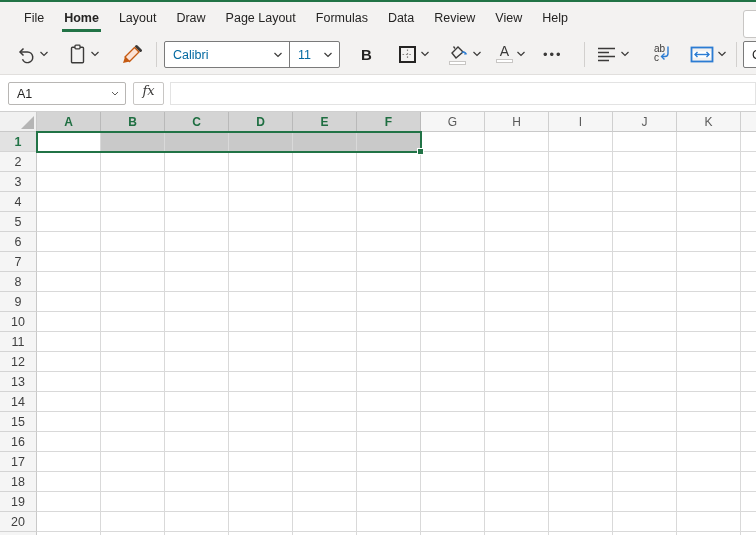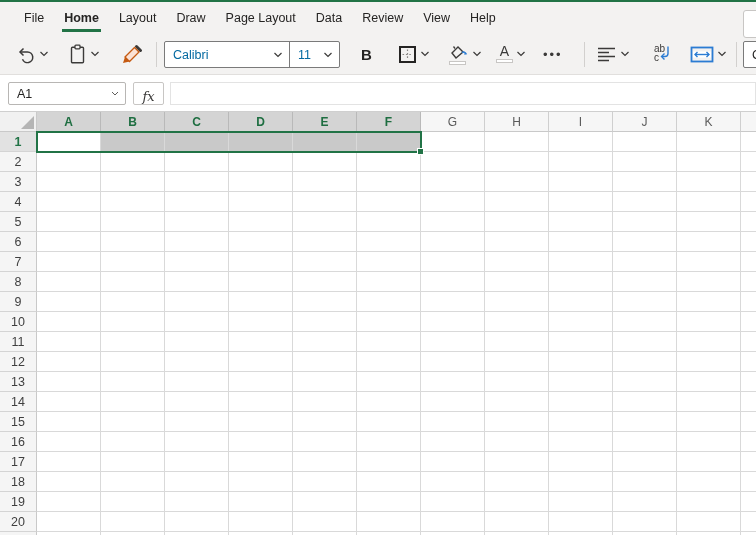--- a/index.html
+++ b/index.html
@@ -47,21 +47,21 @@
 
   
   .formulabar { position:absolute; left:0; top:75px; width:756px; height:37px;
                 background:#fff; border-bottom:1px solid #cfcfcf; }
   .namebox { position:absolute; left:8px; top:7px; width:118px; height:23px;
              border:1px solid #b8b6b4; border-radius:2px; background:#fff;
              display:flex; align-items:center; font-size:12.5px; color:#252423; padding:0 6px 0 8px;justify-content:center; }
   .namebox .sp { flex:1; }
   .fxbtn { position:absolute; left:133px; top:7px; width:31px; height:23px;
            border:1px solid #c8c6c4; border-radius:2px; background:#fff;
-           display:flex; align-items:flex-end; justify-content:center;
+           display:flex; align-items:flex-start; justify-content:center;
            font-family:"DejaVu Serif", serif; font-style:italic; font-size:13px; color:#3b3a39; }
   .fxinput { position:absolute; left:170px; top:7px; right:0; height:23px;
              border:1px solid #e3e3e3; background:#fff; font-size:12.5px; color:#252423;
              display:flex; align-items:center; padding-left:6px; }
 
   
   .grid { position:absolute; left:0; top:112px; width:756px; bottom:0; overflow:hidden; background:#fff; }
   .colrow { display:flex; height:20px; }
   .corner { flex:0 0 37px; background:#f1f1f1; border-right:1px solid #c9c9c9;
             border-bottom:1px solid #c9c9c9; position:relative; }
@@ -89,20 +89,21 @@
 <body>
 
 <div class="top-edge"></div>
 
 <div class="menubar">
     <div class="tab">File</div>
     <div class="tab active">Home</div>
     <div class="tab">Layout</div>
     <div class="tab">Draw</div>
     <div class="tab">Page Layout</div>
+    <div class="tab">Formulas</div>
     <div class="tab">Data</div>
     <div class="tab">Review</div>
     <div class="tab">View</div>
     <div class="tab">Help</div>
   </div>
 <div class="cutoff-btn"></div>
 
 <div class="toolbar">
 
   <div class="titem" style="left:16px">

